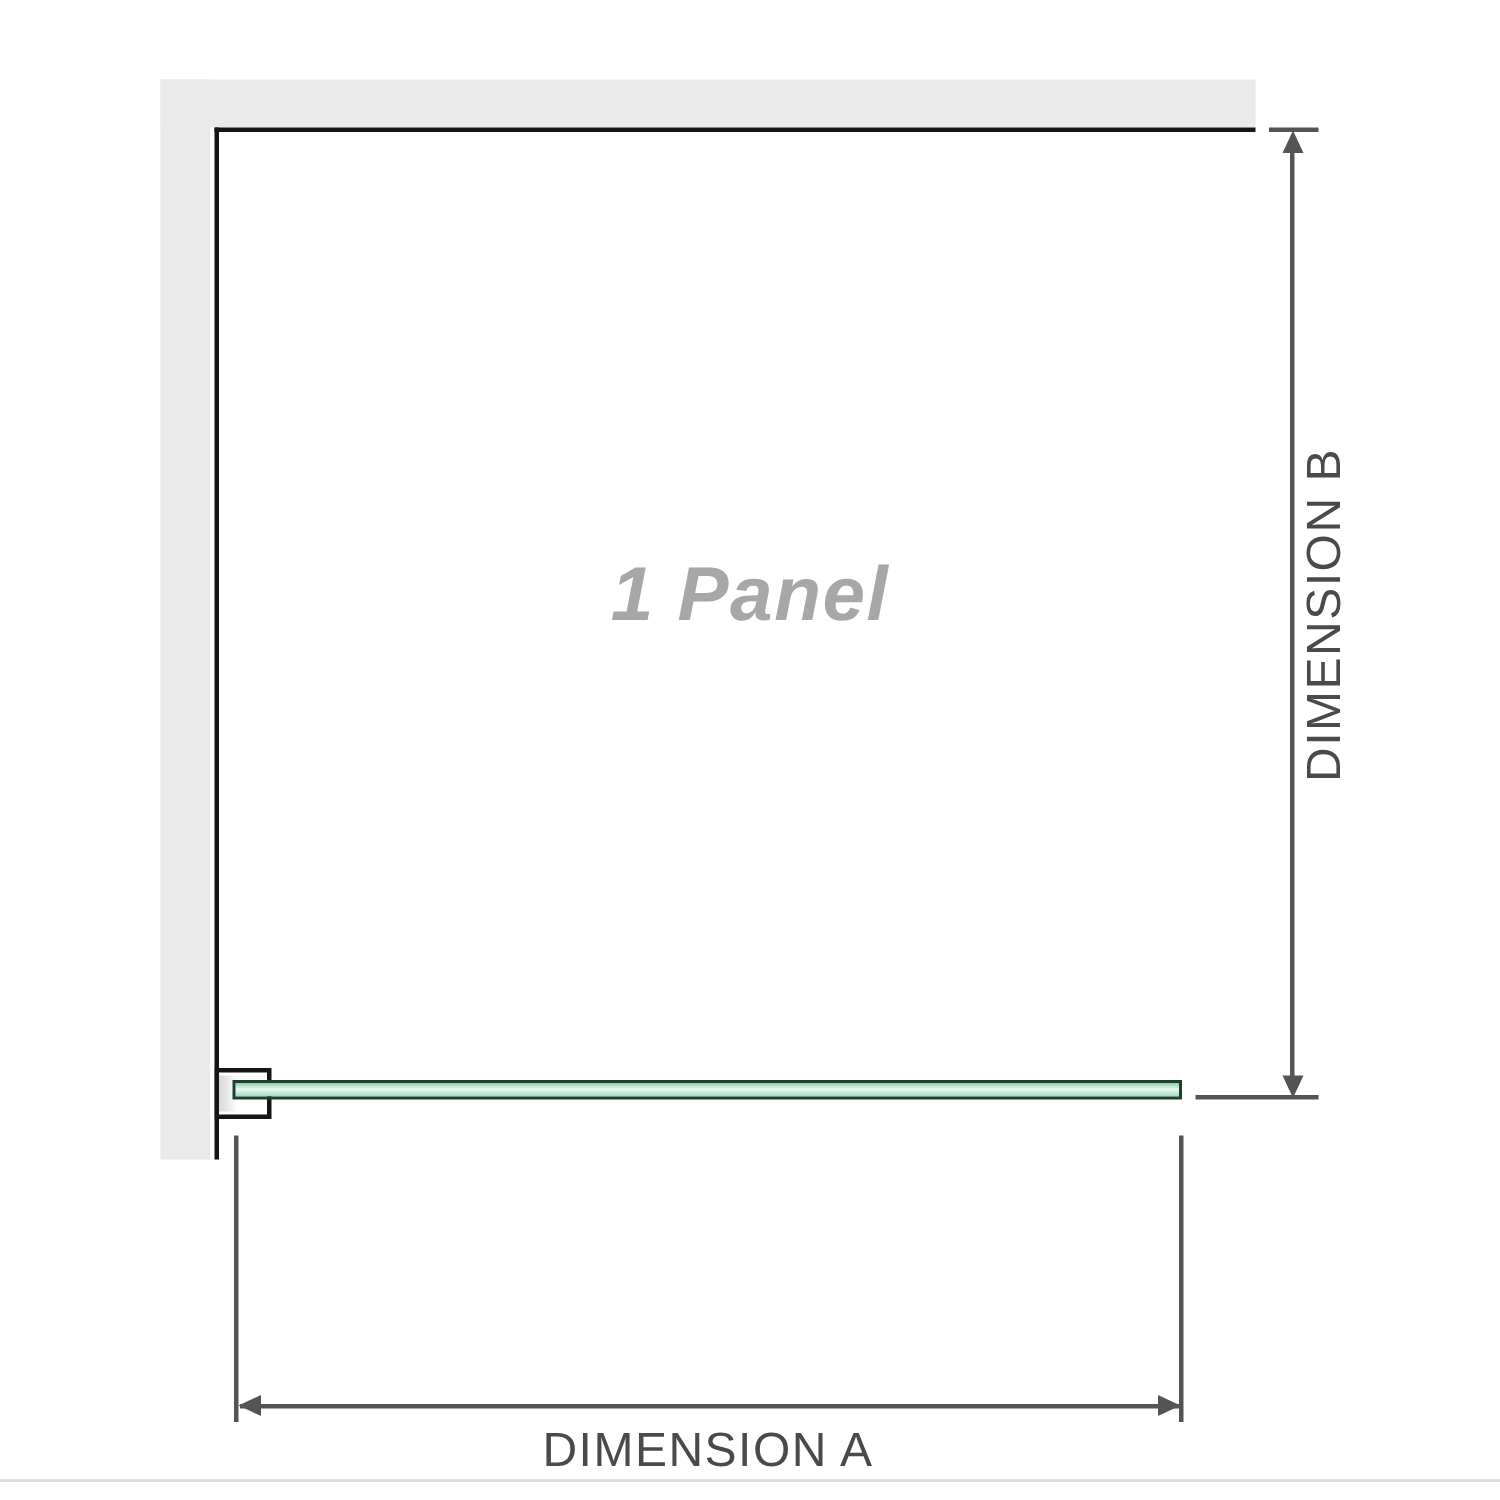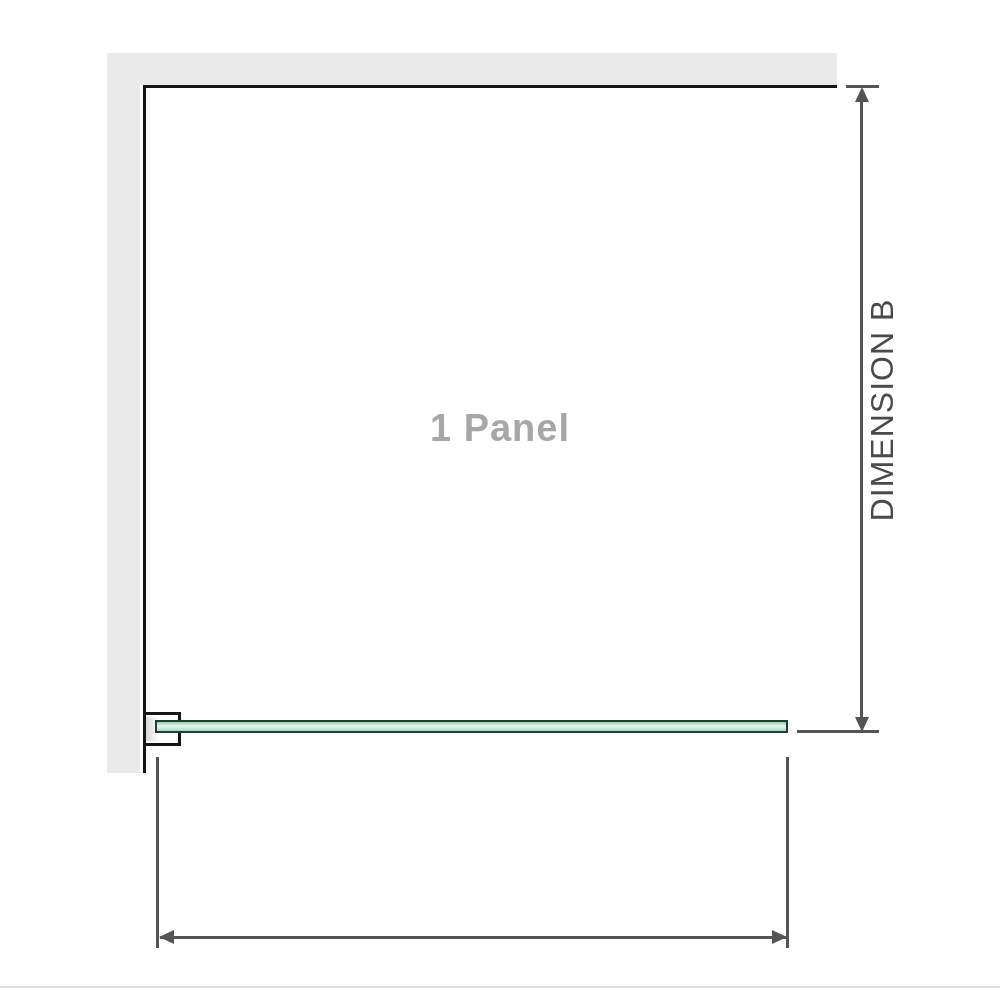--- a/index.html
+++ b/index.html
@@ -12,22 +12,22 @@
   .wall-top{left:107px;top:53px;width:730px;height:32px;}
   .wall-left{left:107px;top:53px;width:33px;height:720px;}
   
   .edge{position:absolute;background:var(--outline,#151515);}
   .edge-top{left:143px;top:85px;width:694px;height:3px;}
   .edge-left{left:143px;top:85px;width:3px;height:688px;}
   
   .panel-label{
     position:absolute;left:350px;top:370px;width:300px;height:52px;
     text-align:center;line-height:52px;
-    font-size:38px;font-weight:bold;
-    color:var(--panel-label,#a7a7a7);letter-spacing:1px;white-space:nowrap;margin-top:32px;
+    font-size:51px;font-weight:bold;font-style:italic;
+    color:var(--panel-label,#a7a7a7);letter-spacing:1px;white-space:nowrap;
   }
   
   .bracket{
     position:absolute;left:143px;top:712px;width:38px;height:34px;
     background:#ffffff;border:3px solid var(--outline,#151515);box-sizing:border-box;z-index:2;
   }
   .bracket-slot{
     position:absolute;left:0px;top:2px;width:12px;height:24px;
     background:linear-gradient(90deg,var(--bracket-shade,#d7d7d7),#fdfdfd);
   }
@@ -90,16 +90,17 @@
   <div class="dim dimb-tick-bottom"></div>
   <div class="arr arr-up"></div>
   <div class="arr arr-down"></div>
   <div class="dim-label dimb-label">DIMENSION B</div>
 
   <div class="dim dima-tick-left"></div>
   <div class="dim dima-tick-right"></div>
   <div class="dim dima-line"></div>
   <div class="arr arr-left"></div>
   <div class="arr arr-right"></div>
+  <div class="dim-label dima-label">DIMENSION A</div>
 
   <div class="baseline"></div>
 
 </div>
 
 </body></html>

